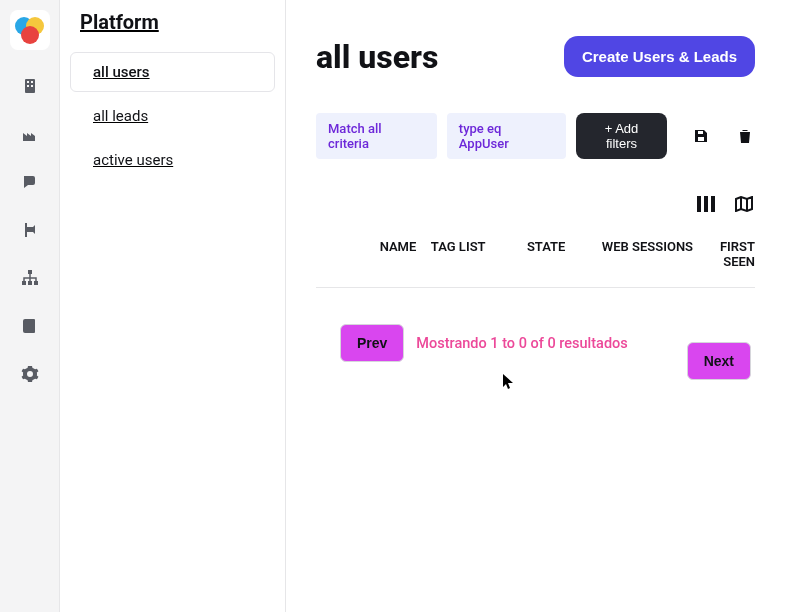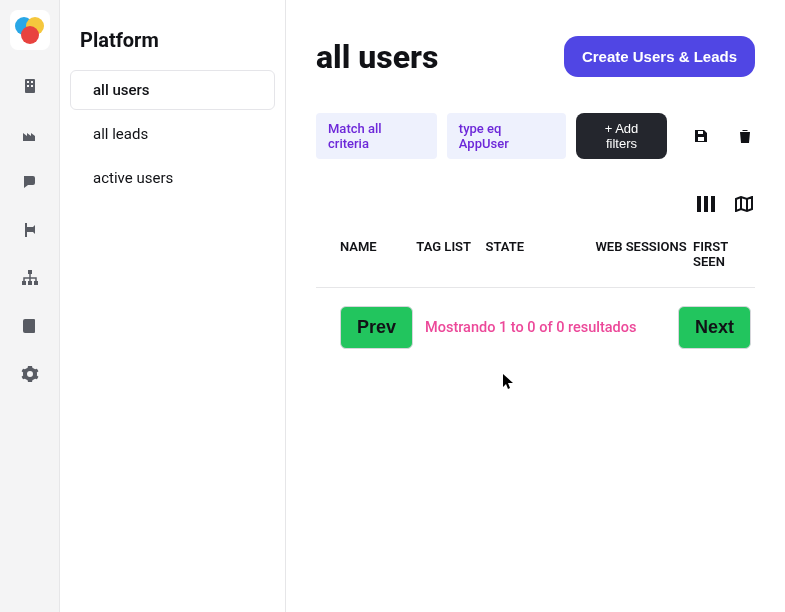--- a/index.html
+++ b/index.html
@@ -32,22 +32,23 @@
   .icn {
     width: 24px; height: 24px;
     display:flex; align-items:center; justify-content:center;
     color: #585b63;
     cursor: pointer;
   }
   .sidebar {
     width: 226px;
     background: #fff;
     border-right: 1px solid #e6e6e8;
-    padding: 20px 10px;
+    padding: 2px 10px;
     flex-shrink: 0;
+    text-decoration: underline;
   }
   .sidebar-title {
     font-size: 20px;
     font-weight: 700;
     color: #111216;
     padding: 8px 10px 18px 10px;
   }
   .segment {
     display:block;
     padding: 10px 22px;
@@ -136,50 +137,51 @@
     cursor:pointer;
   }
   .table-header {
     display:flex;
     padding: 10px 0 18px 24px;
     gap: 0;
     color:#111216;
     font-size: 13px;
     font-weight: 600;
     border-bottom:1px solid #e6e6e8;
+    text-align:right;
   }
   .th { }
   .th-name { width: 86px; }
   .th-tag { width: 78px; }
   .th-state { width: 90px; }
   .th-web { width: 110px; margin-left: 30px; }
   .th-first { }
   .pager {
     display:flex;
     align-items:center;
     gap: 12px;
     margin-top: 18px;
     padding-left: 24px;
   }
   .page-btn {
-    background:#22c55e;
+    background:#d946ef;
     border:1px solid #d6d6db;
     border-radius:6px;
     padding: 10px 16px;
-    font-size:18px;
+    font-size:14px;
     font-weight:600;
     color:#111216;
     cursor:pointer;
   }
   .page-info {
     font-size:14.5px;
     color:#ec4899;
     font-weight:500;
   }
-  .pager-next { margin-left:auto; margin-right:4px; }
+  .pager-next { margin-left:auto; margin-right:4px;margin-top:36px; }
   .cursor-ptr {
     position:absolute;
     left: 503px;
     top: 374px;
     width: 12px; height: 16px;
     pointer-events:none;
   }
 </style>
 </head>
 <body>

